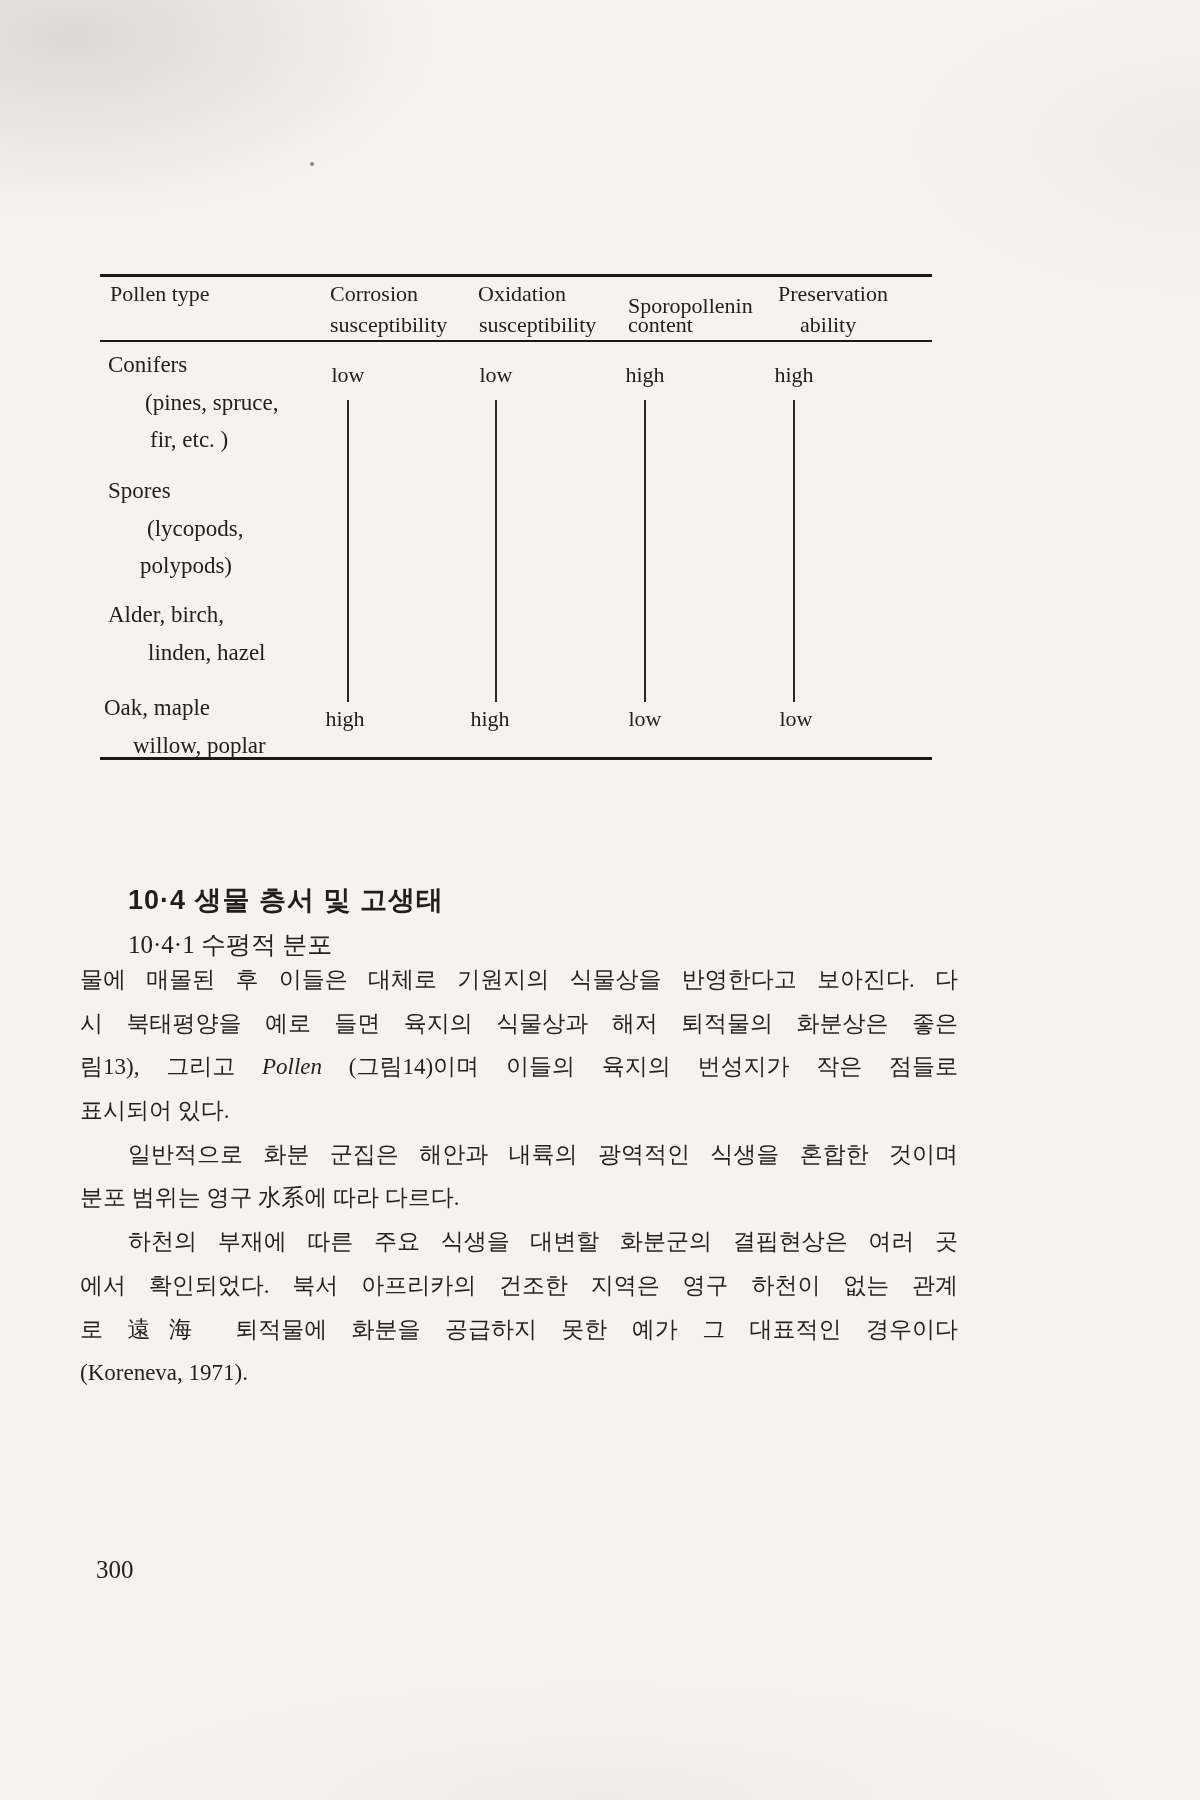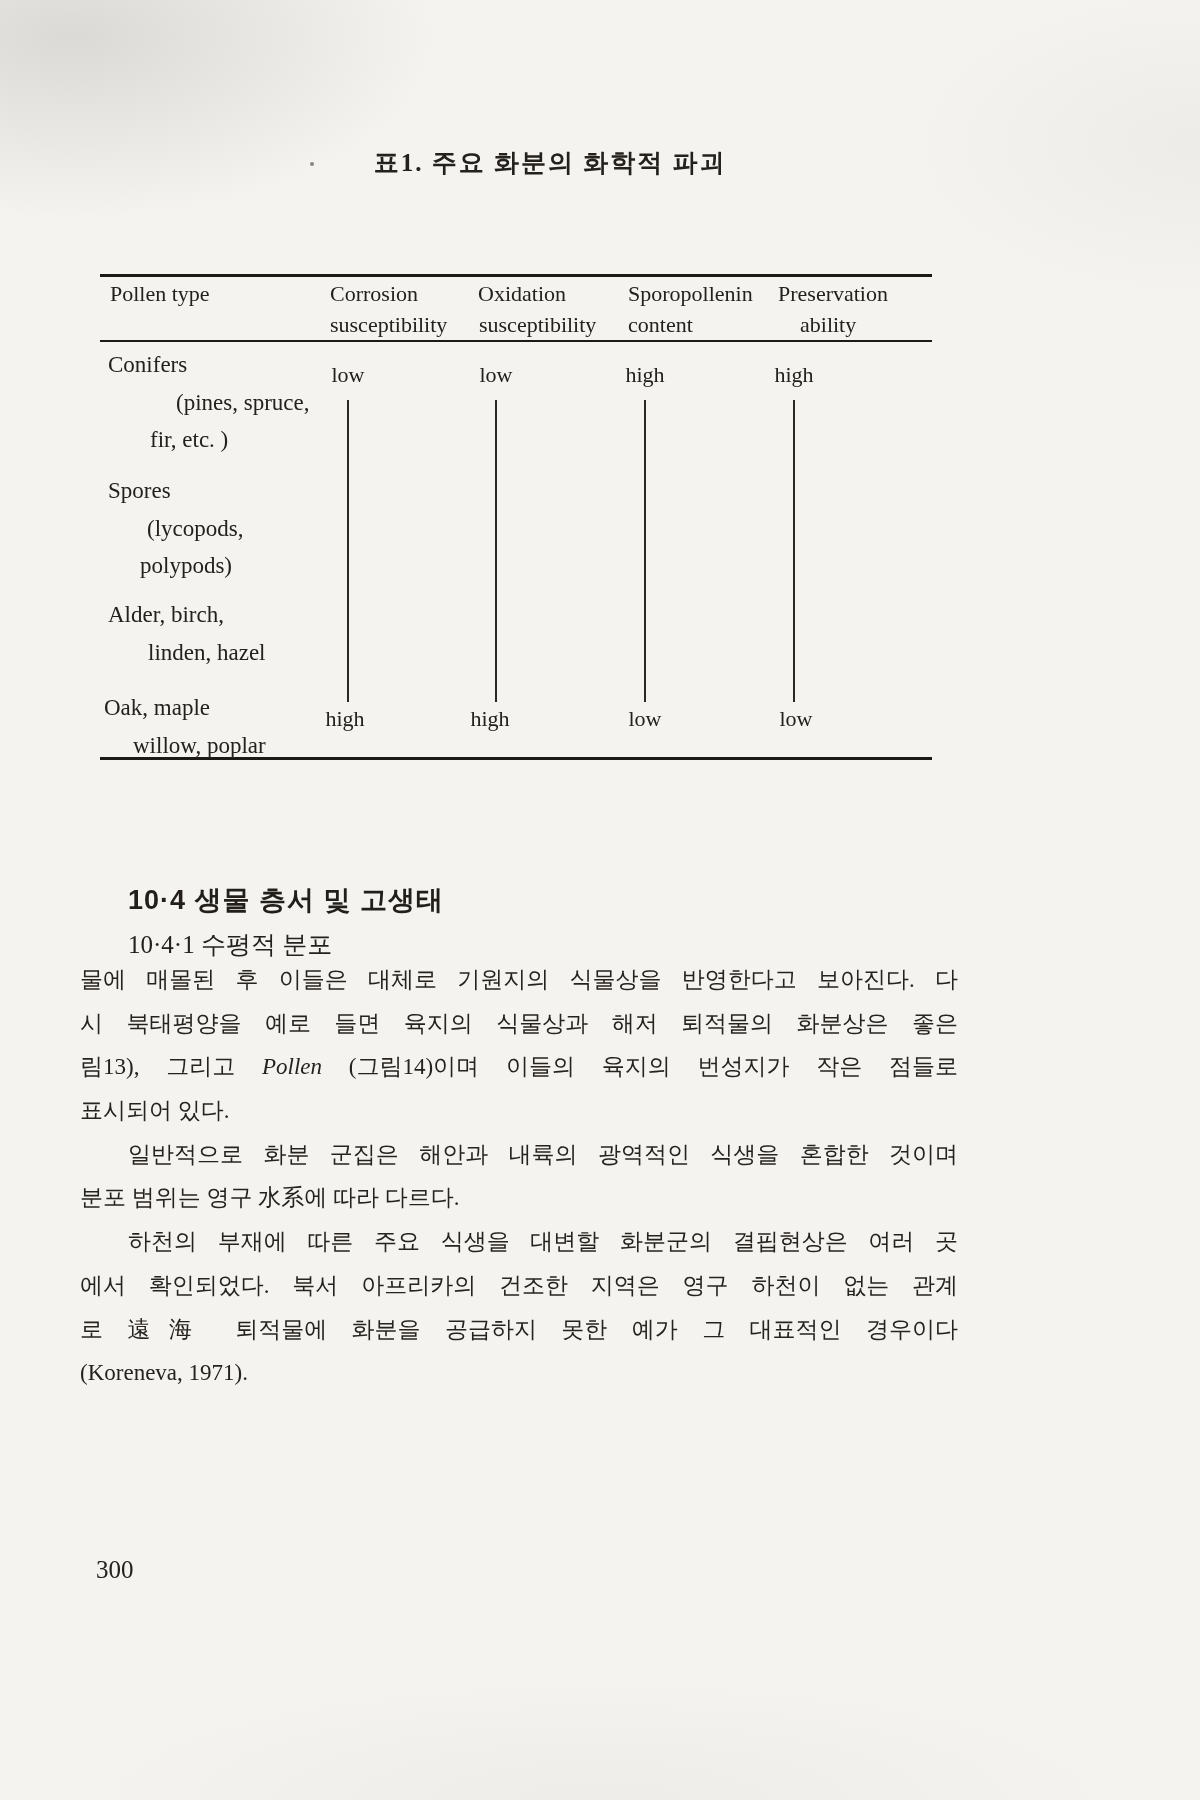--- a/index.html
+++ b/index.html
@@ -53,42 +53,41 @@
   .ind{padding-left:48px;}
   .it{font-style:italic;}
   .pageno{left:96px; top:1556px; font-size:25px; color:#24211d;}
 </style>
 </head>
 <body>
 
 <div class="page">
 
   <div class="abs scan-dot"></div>
-  <div class="abs tbl-title">표1. 주요 화분의 화학적 파괴</div>
 
   <div class="abs rule rule-top"></div>
   <div class="abs rule rule-mid"></div>
   <div class="abs rule rule-bot"></div>
 
   <div class="abs th" style="left:110px; top:281px;">Pollen type</div>
 
   <div class="abs th" style="left:330px; top:281px;">Corrosion</div>
   <div class="abs th" style="left:330px; top:312px;">susceptibility</div>
 
   <div class="abs th" style="left:478px; top:281px;">Oxidation</div>
   <div class="abs th" style="left:479px; top:312px;">susceptibility</div>
 
-  <div class="abs th" style="left:628px; top:281px;">Sporopollenin</div>
+  <div class="abs th" style="left:628px; top:293px;">Sporopollenin</div>
   <div class="abs th" style="left:628px; top:312px;">content</div>
 
   <div class="abs th" style="left:778px; top:281px;">Preservation</div>
   <div class="abs th" style="left:800px; top:312px;">ability</div>
 
   <div class="abs rowlab" style="left:108px; top:352px;">Conifers</div>
-  <div class="abs rowlab" style="left:145px; top:390px;margin-left:31px;">(pines, spruce,</div>
+  <div class="abs rowlab" style="left:145px; top:390px;">(pines, spruce,</div>
   <div class="abs rowlab" style="left:150px; top:427px;">fir, etc. )</div>
 
   <div class="abs rowlab" style="left:108px; top:478px;">Spores</div>
   <div class="abs rowlab" style="left:147px; top:516px;">(lycopods,</div>
   <div class="abs rowlab" style="left:140px; top:553px;">polypods)</div>
 
   <div class="abs rowlab" style="left:108px; top:602px;">Alder, birch,</div>
   <div class="abs rowlab" style="left:148px; top:640px;">linden, hazel</div>
 
   <div class="abs rowlab" style="left:104px; top:695px;">Oak, maple</div>

